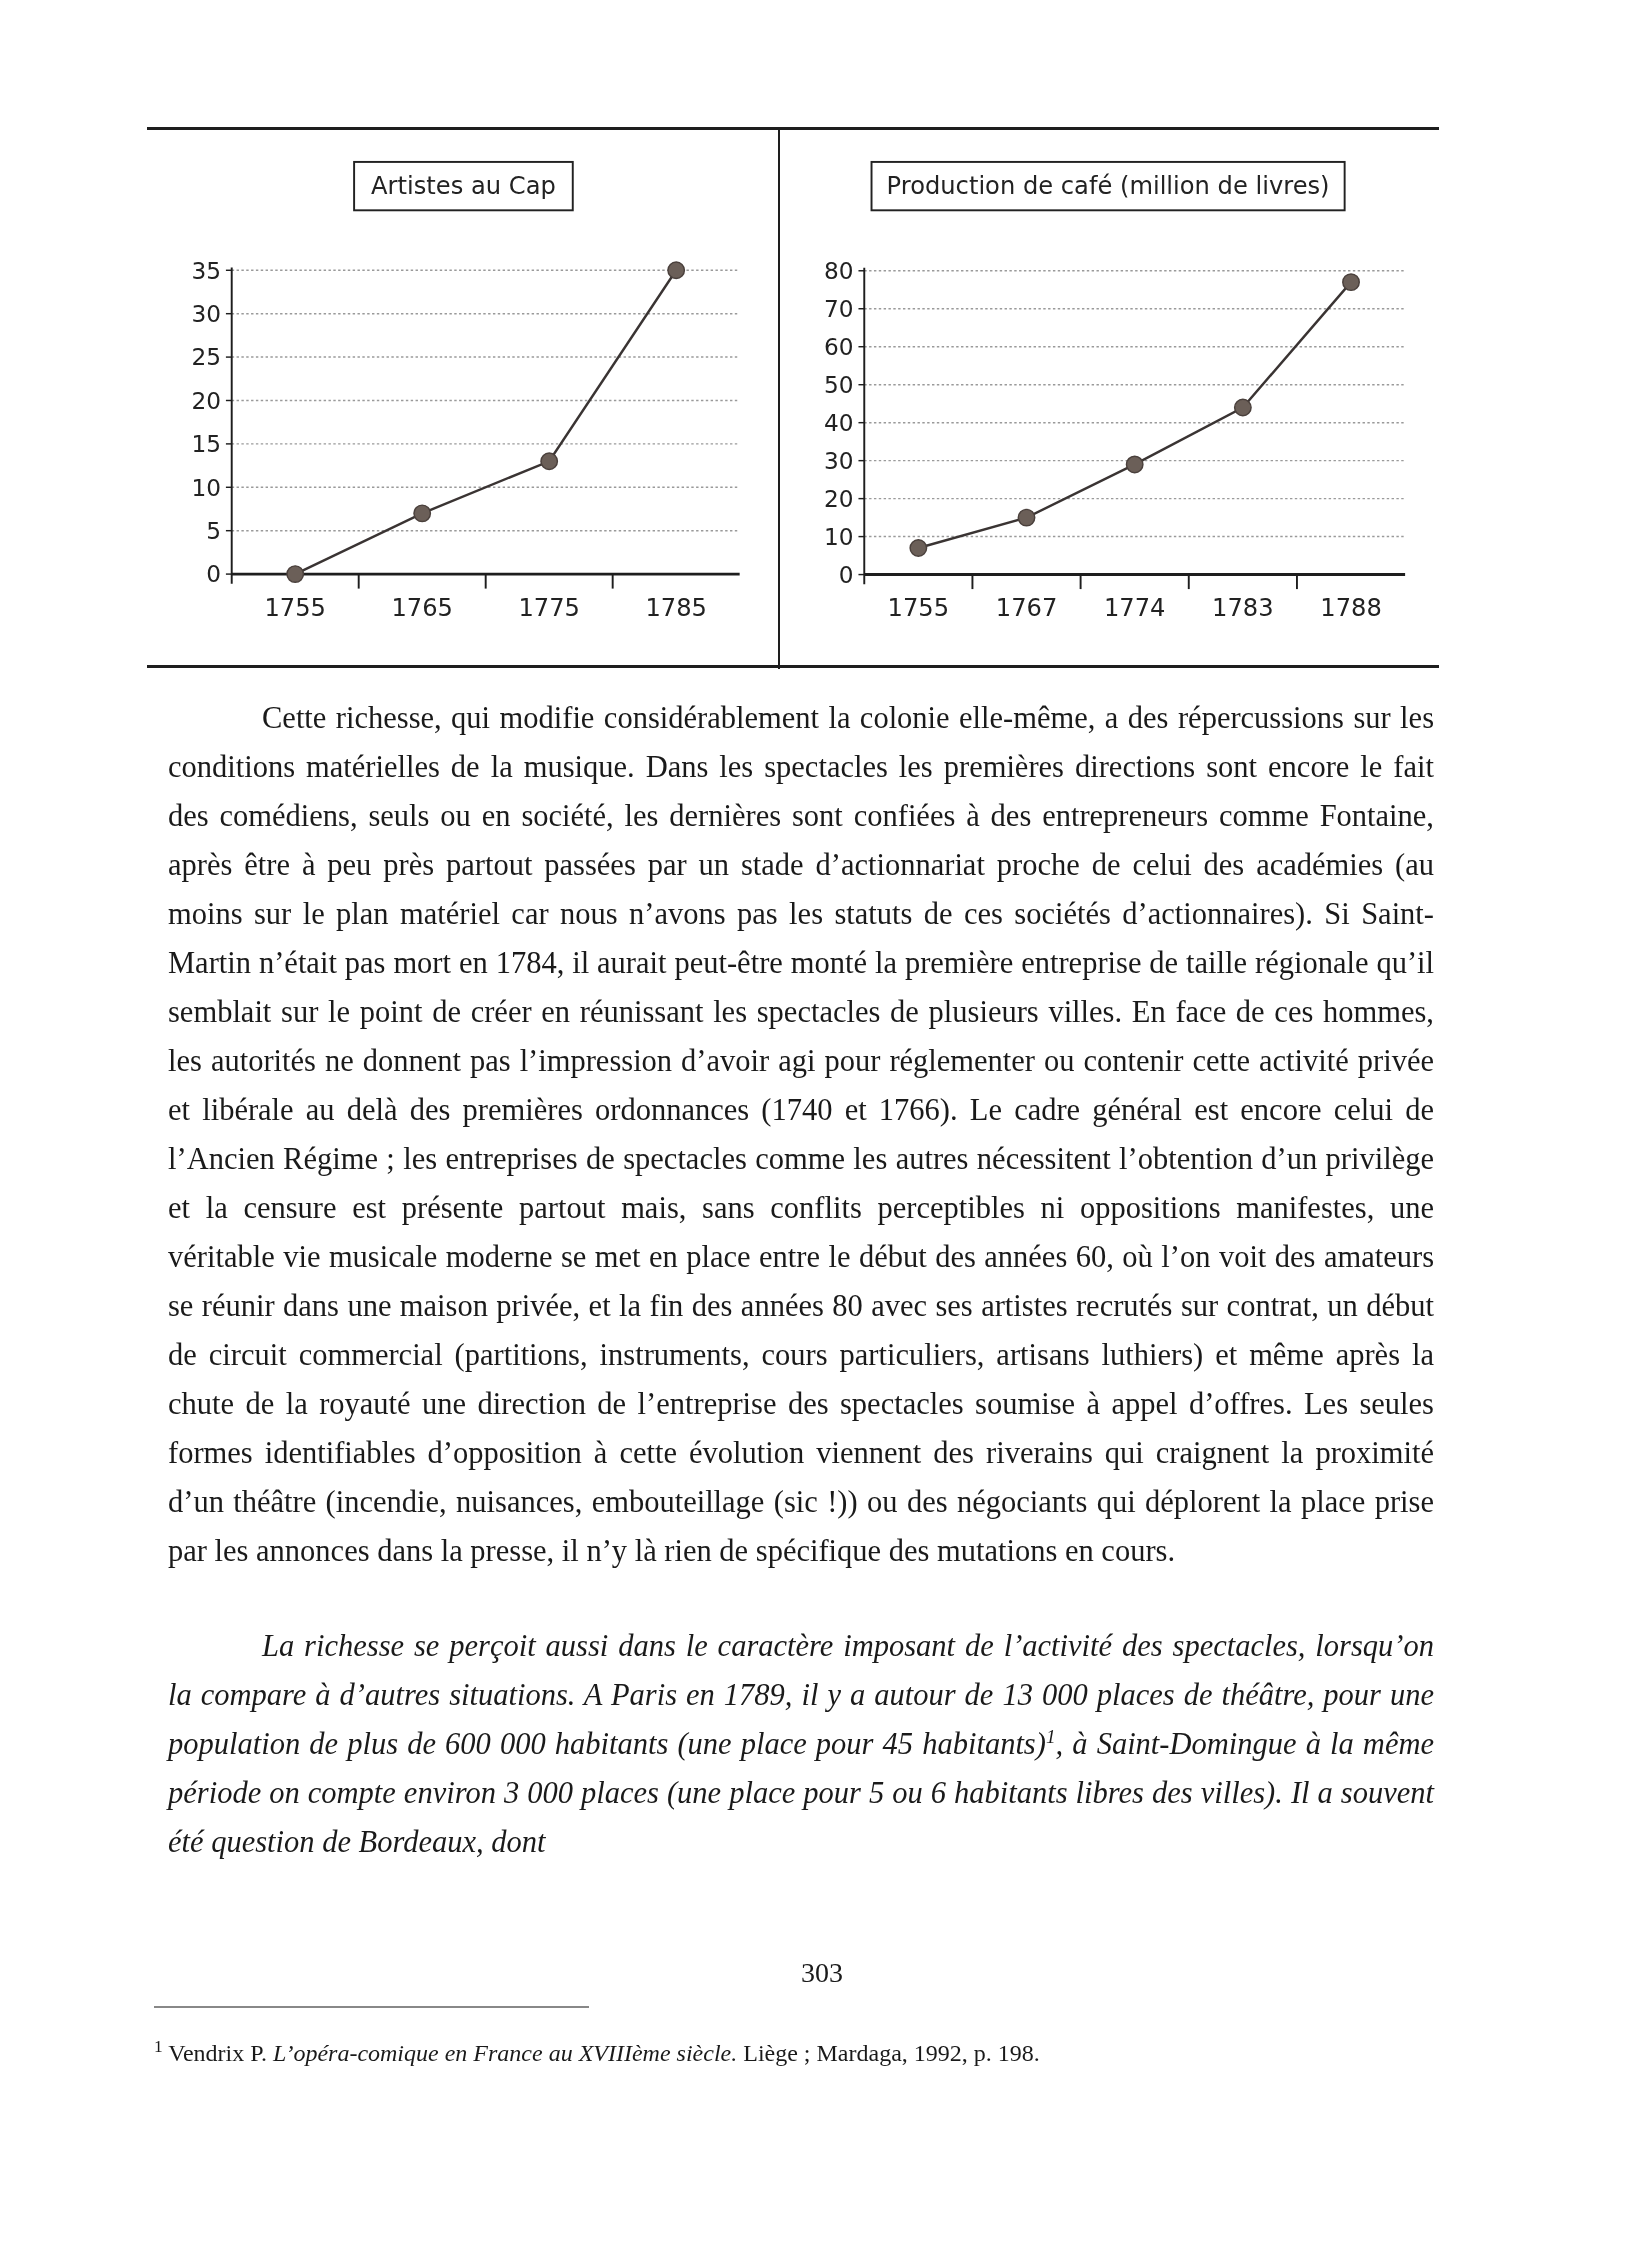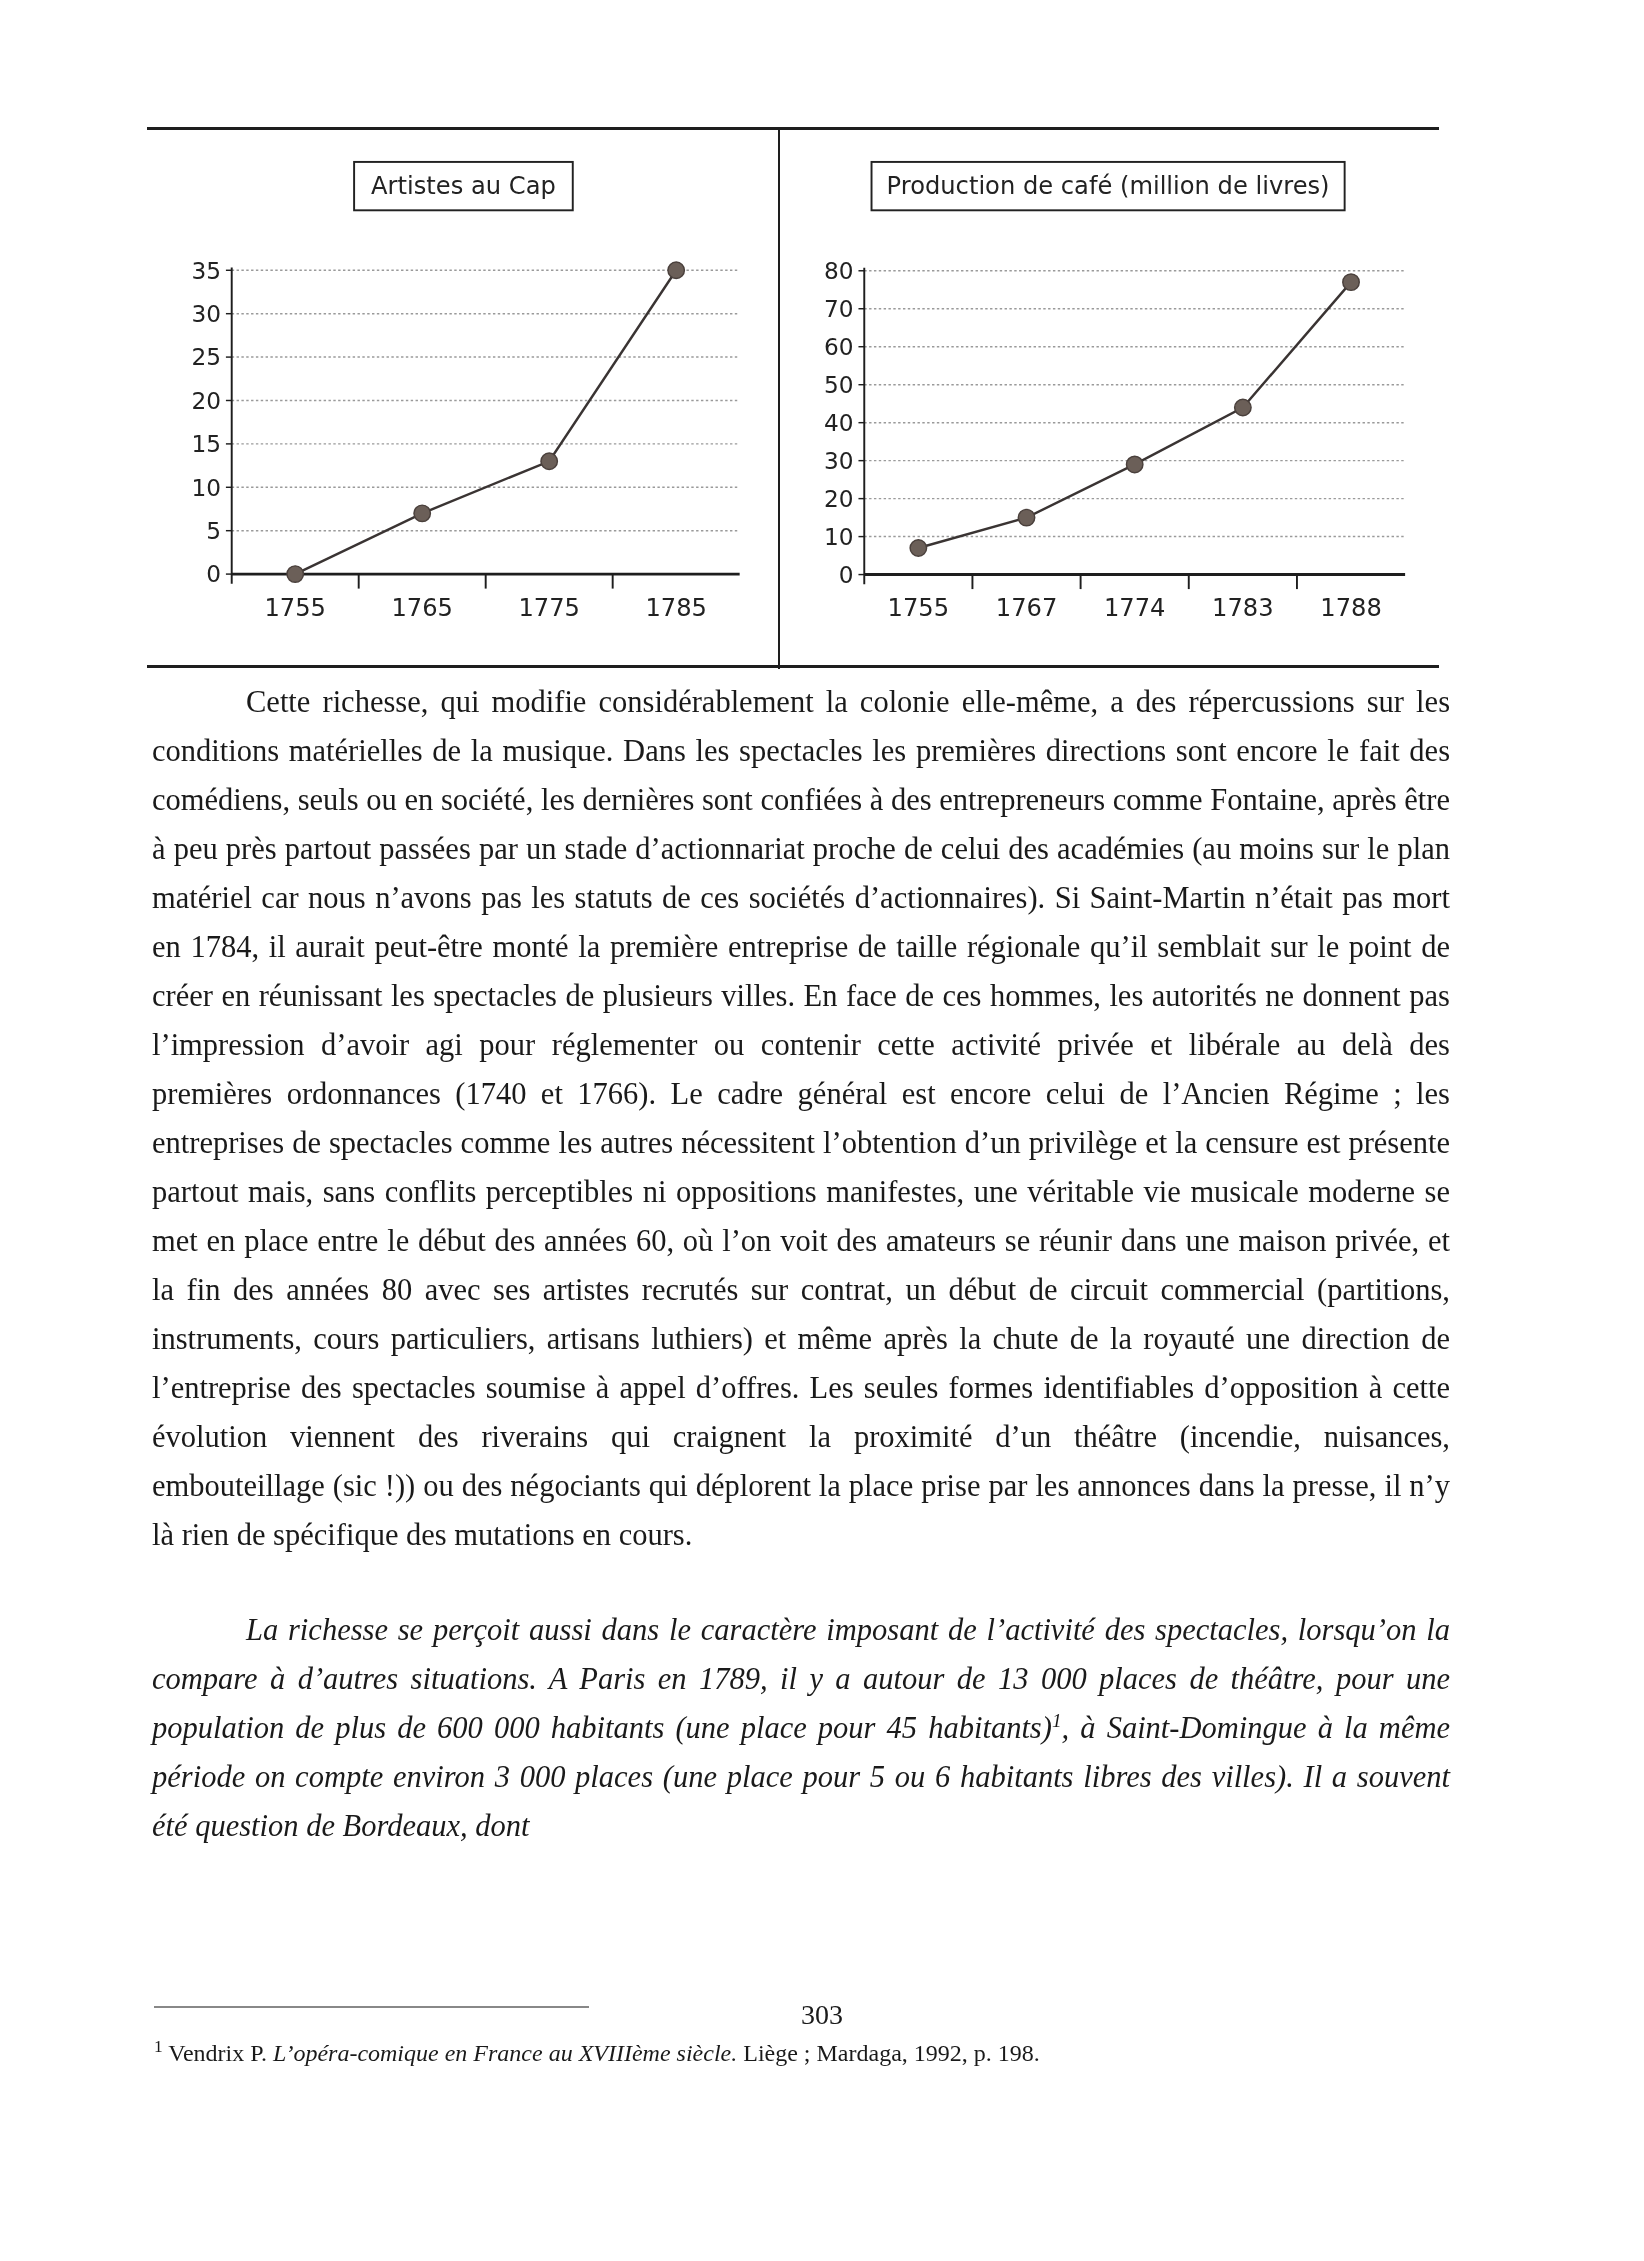--- a/index.html
+++ b/index.html
@@ -6,27 +6,27 @@
   body { width: 1644px; height: 2261px; position: relative; overflow: hidden; font-family: "Liberation Serif", serif; color: #1a1a1a; }
   .rule { position: absolute; background: #1e1e1e; }
   #top-rule { left: 147px; top: 127px; width: 1292px; height: 2.9px; }
   #mid-divider { left: 778px; top: 127px; width: 2.4px; height: 542px; }
   #bottom-rule { left: 147px; top: 665px; width: 1292px; height: 2.9px; }
   svg.chart { position: absolute; }
   #chart-left { left: 147px; top: 130px; width: 629px; height: 536px; }
   #chart-right { left: 781px; top: 130px; width: 659px; height: 536px; }
   svg text { font-family: "DejaVu Sans", sans-serif; fill: #222; }
   .body-text { position: absolute; left: 152px; width: 1298px; top: 678px; font-size: 30.5px; line-height: 49px; text-align: justify; }
-  .body-text p { margin: 0; text-indent: 94px; }
+  .body-text p { margin: 16px; text-indent: 94px; }
   .body-text p + p { margin-top: 46px; font-style: italic; }
   sup { font-size: 19.3px; line-height: 0; vertical-align: super; }
   #footnote-rule { position: absolute; left: 154px; top: 2006px; width: 435px; height: 2.4px; background: #888; }
   #footnote { position: absolute; left: 154px; top: 2014px; font-size: 24px; white-space: nowrap; margin-top: 26px; }
   #footnote sup { font-size: 17.4px; }
-  #page-number { position: absolute; left: 0; width: 1644px; text-align: center; top: 1999px; font-size: 28px; }
+  #page-number { position: absolute; left: 0; width: 1644px; text-align: center; top: 1957px; font-size: 28px; }
 </style>
 </head>
 <body>
 
 <div class="rule" id="top-rule"></div>
 <div class="rule" id="mid-divider"></div>
 <div class="rule" id="bottom-rule"></div>
 
 <svg class="chart" id="chart-left" viewBox="0 0 1300 1108" xmlns="http://www.w3.org/2000/svg">
     <rect x="428" y="66" width="452" height="100" fill="#fff" stroke="#222" stroke-width="4"></rect>

